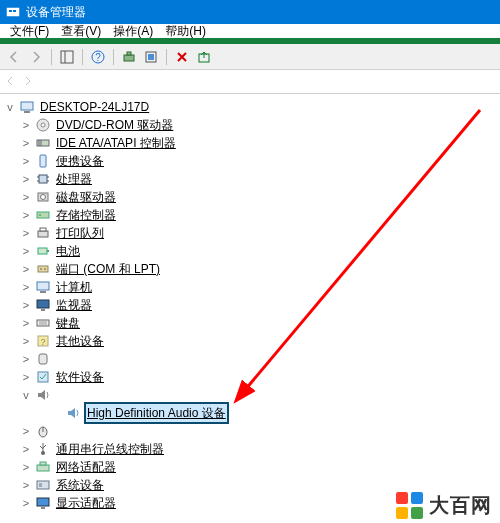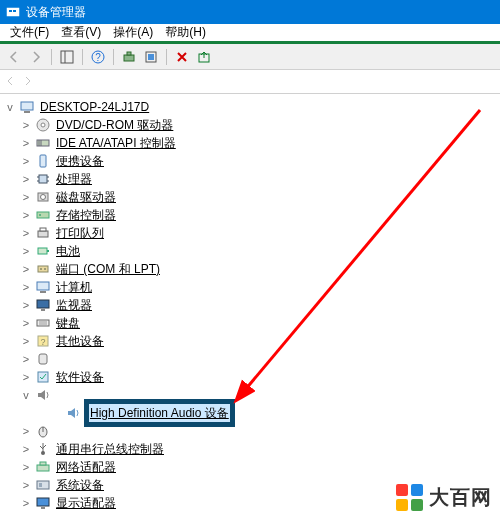--- a/index.html
+++ b/index.html
@@ -1,37 +1,37 @@
 <!DOCTYPE html>
 <html><head>
 <meta charset="utf-8">
 <style>
 * { box-sizing: border-box; margin: 0; padding: 0; }
 body { font-family: "Microsoft YaHei", "Segoe UI", sans-serif; font-size: 12px; background: #fff; width: 500px; height: 523px; overflow: hidden; position: relative; }
 .titlebar { background: #0078d7; color: #fff; height: 24px; display: flex; align-items: center; padding: 0 6px; }
 .titlebar .ticon { width: 14px; height: 14px; margin-right: 6px; display: flex; align-items: center; justify-content: center; }
-.menubar { background: #fff; height: 20px; display: flex; align-items: center; padding: 0 4px; border-bottom: 3px solid #15803d; }
+.menubar { background: #fff; height: 20px; display: flex; align-items: center; padding: 0 4px; border-bottom: 6px solid #15803d; }
 .menubar .item { padding: 2px 6px; cursor: default; }
 .toolbar { background: #f0f0f0; height: 26px; display: flex; align-items: center; padding: 0 4px; border-bottom: 1px solid #d0d0d0; gap: 2px; }
 .tbtn { width: 20px; height: 20px; display: flex; align-items: center; justify-content: center; cursor: default; }
 .tbtn.disabled { opacity: 0.4; }
 .sep { width: 1px; height: 16px; background: #c0c0c0; margin: 0 3px; }
 .addrbar { height: 24px; border-bottom: 1px solid #d0d0d0; padding: 2px 4px; display:flex; align-items:center; background:#fff;}
 .addr-seg { width:14px; height:14px; margin-right:4px; opacity:.5;}
 .tree { padding: 4px 2px; font-size: 12px; color: #000; background:#fff; user-select:none;}
 .node { display: flex; align-items: center; height: 18px; line-height: 18px; white-space: nowrap; }
 .node .tw { width: 12px; text-align: center; color: #6a6a6a; font-size: 11px; cursor: default;}
 .node .icon { width: 16px; height: 16px; margin: 0 3px; display:flex; align-items:center; justify-content:center;}
 .node .label { padding: 0 2px; text-decoration: underline; }
-.node.selected .label { background: #cce8ff; border: 5px solid #0c4a6e; padding: 0 1px; }
+.node.selected .label { background: #cce8ff; border: 2px solid #0c4a6e; padding: 0 1px; }
 .indent0 { padding-left: 2px; }
 .indent1 { padding-left: 18px; }
 .indent2 { padding-left: 48px; }
 .arrow-annot { position: absolute; pointer-events: none; }
-.logo { position: absolute; right: 8px; bottom: 12px; display:flex; align-items:center; gap:6px;}
+.logo { position: absolute; right: 8px; bottom: 4px; display:flex; align-items:center; gap:6px;}
 .logo .sq { display:grid; grid-template-columns: 12px 12px; grid-template-rows:12px 12px; gap:3px;}
 .logo .sq span { border-radius:2px;}
 .logo-text { font-size:20px; font-weight:bold; color:#333; letter-spacing:1px;}
 svg { display:block; }
 </style>
 </head>
 <body>
 
 <div class="titlebar">
   <span class="ticon">

